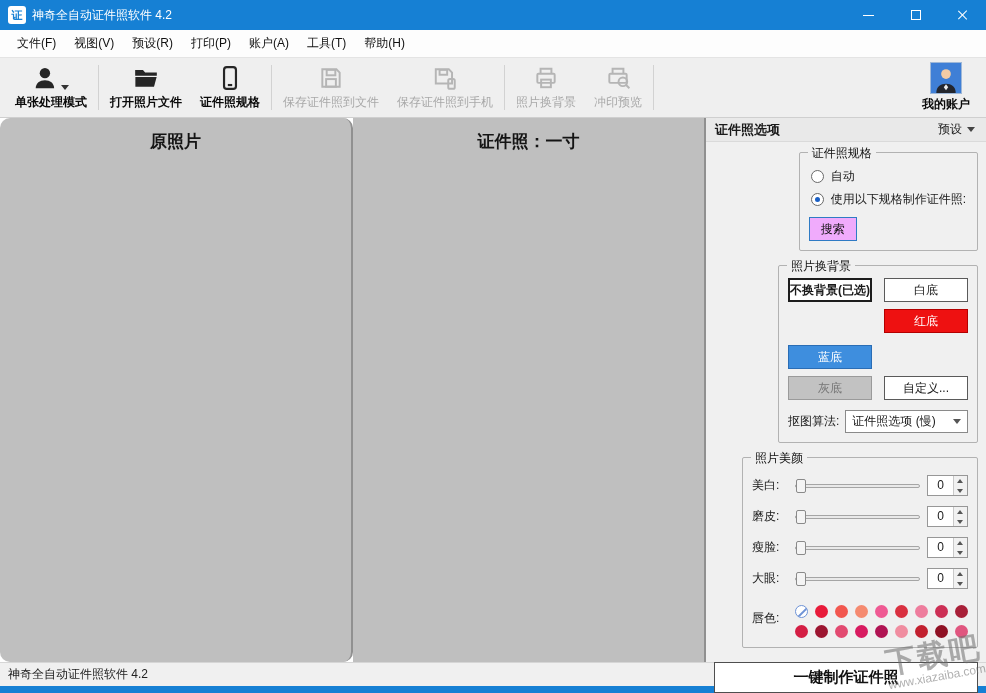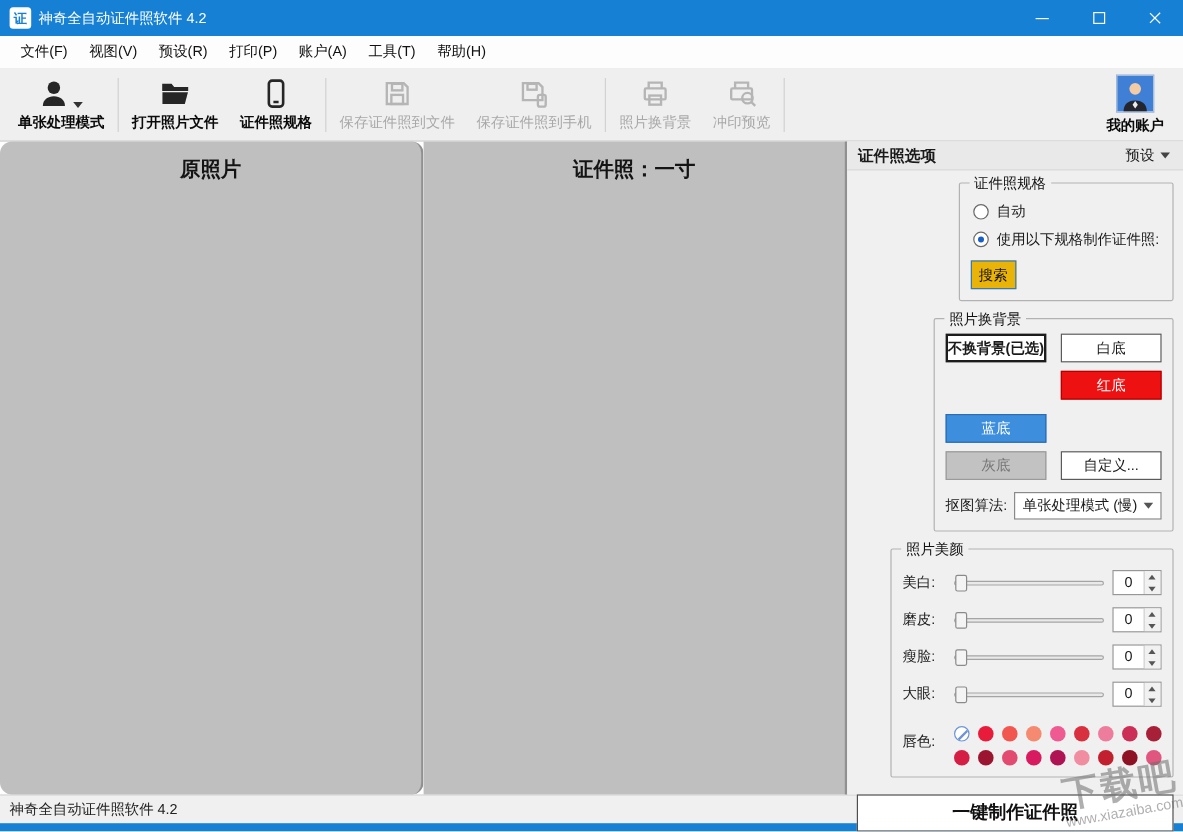--- a/index.html
+++ b/index.html
@@ -60,21 +60,21 @@
   .groupbox { border:1px solid #b2b2b2; border-radius:2px; position:relative; padding:12px 9px 9px; margin-bottom:14px; }
   .gb-title { position:absolute; top:-8px; left:8px; background:#f0f0f0; padding:0 4px; font-size:12px; color:#111; }
 
   .radio-row { display:flex; align-items:center; gap:7px; padding:3px 2px; }
   .radio { width:13px; height:13px; border:1px solid #696969; border-radius:50%; background:#fff; position:relative; flex:none; }
   .radio.checked::after { content:""; position:absolute; inset:3px; border-radius:50%; background:#1a5fc4; }
 
   .spec-row { display:flex; gap:8px; margin-top:6px; align-items:center; }
   .combo { height:23px; background:#fff; border:1px solid #8a8a8a; display:flex; align-items:center; padding:0 6px; flex:1; }
   .combo-arrow { margin-left:auto; width:0; height:0; border-left:4px solid transparent; border-right:4px solid transparent; border-top:5px solid #555; }
-  .search-btn { width:38px; height:24px; background:#eab308; border:1px solid #2f7bc4; font-family:inherit; font-size:12px; color:#111; }
+  .search-btn { width:48px; height:24px; background:#f0abfc; border:1px solid #2f7bc4; font-family:inherit; font-size:12px; color:#111; }
 
   .bg-grid { display:grid; grid-template-columns:1fr 1fr; gap:7px 12px; }
   .bg-btn { height:24px; display:flex; align-items:center; justify-content:center; background:#fff; border:1px solid #5a5a5a; font-size:12px; white-space:nowrap; }
   .bg-btn.selected { border:2px solid #1c1c1c; font-weight:bold; }
   .bg-btn.blue { color:#fff; border-color:#2a6db5; }
   .bg-btn.red  { color:#fff; border-color:#b30000; }
   .bg-btn.gray { color:#767676; border-color:#9a9a9a; }
   .matting-row { display:flex; align-items:center; gap:6px; margin-top:10px; }
   .matting-row .combo { height:23px; }
 
@@ -296,21 +296,21 @@
           <div class="bg-btn selected">不换背景(已选)</div>
           <div class="bg-btn">白底</div>
           <div class="bg-btn blue" style="background: rgb(62, 142, 222); margin-top: 36px;">蓝底</div>
           <div class="bg-btn red" style="background: rgb(238, 17, 17);">红底</div>
           <div class="bg-btn gray" style="background: rgb(194, 194, 194);">灰底</div>
           <div class="bg-btn">自定义...</div>
         </div>
         <div class="matting-row">
           <span>抠图算法:</span>
           <div class="combo">
-            <span>单张处理模式 (慢)</span>
+            <span>证件照选项 (慢)</span>
             <span class="combo-arrow"></span>
           </div>
         </div>
       </div>
 
       <div class="groupbox">
         <span class="gb-title">照片美颜</span>
 
         <div class="beauty-row">
           <span class="beauty-label">美白:</span>

